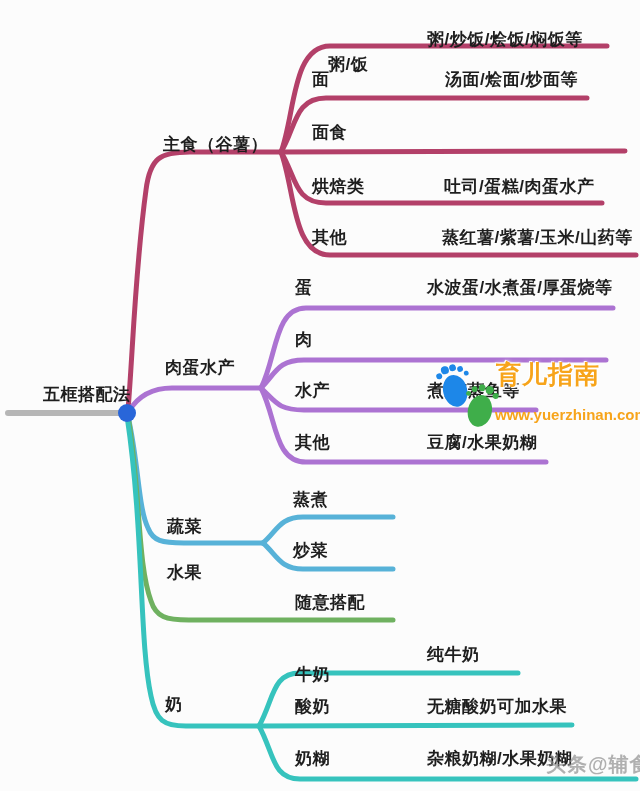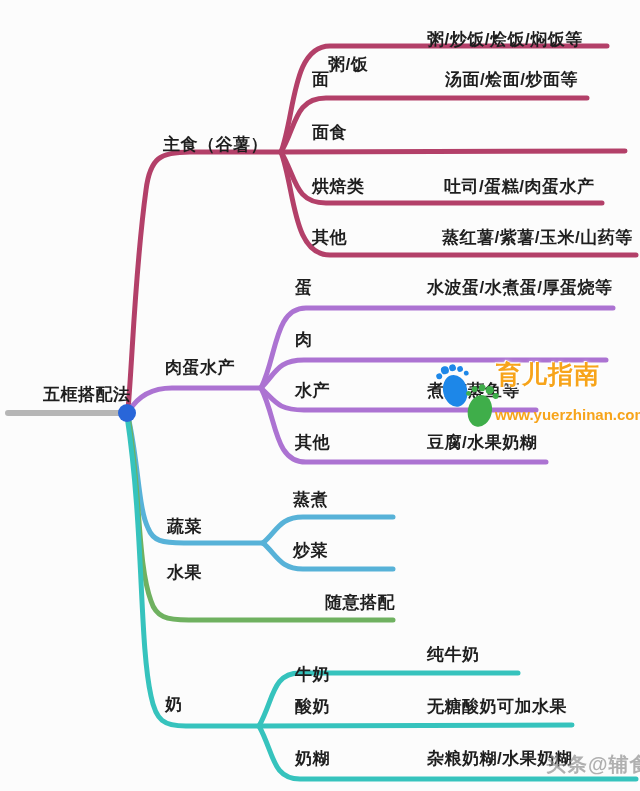--- a/index.html
+++ b/index.html
@@ -91,21 +91,21 @@
   <div class="lbl" style="left:295px;top:379px;">水产</div>
   <div class="lbl" style="left:427px;top:379px;">煮虾/蒸鱼等</div>
   <div class="lbl" style="left:295px;top:431px;">其他</div>
   <div class="lbl" style="left:427px;top:431px;">豆腐/水果奶糊</div>
 
   <div class="lbl" style="left:167px;top:515px;">蔬菜</div>
   <div class="lbl" style="left:293px;top:488px;">蒸煮</div>
   <div class="lbl" style="left:293px;top:539px;">炒菜</div>
 
   <div class="lbl" style="left:167px;top:561px;">水果</div>
-  <div class="lbl" style="left:295px;top:591px;margin-left:30px;">随意搭配</div>
+  <div class="lbl" style="left:295px;top:591px;">随意搭配</div>
 
   <div class="lbl" style="left:165px;top:693px;">奶</div>
   <div class="lbl" style="left:295px;top:643px;margin-top:20px;">牛奶</div>
   <div class="lbl" style="left:427px;top:643px;">纯牛奶</div>
   <div class="lbl" style="left:295px;top:695px;">酸奶</div>
   <div class="lbl" style="left:427px;top:695px;">无糖酸奶可加水果</div>
   <div class="lbl" style="left:295px;top:747px;">奶糊</div>
   <div class="lbl" style="left:427px;top:747px;">杂粮奶糊/水果奶糊</div>
 
   <svg class="wm-layer" width="640" height="791" viewBox="0 0 640 791">

